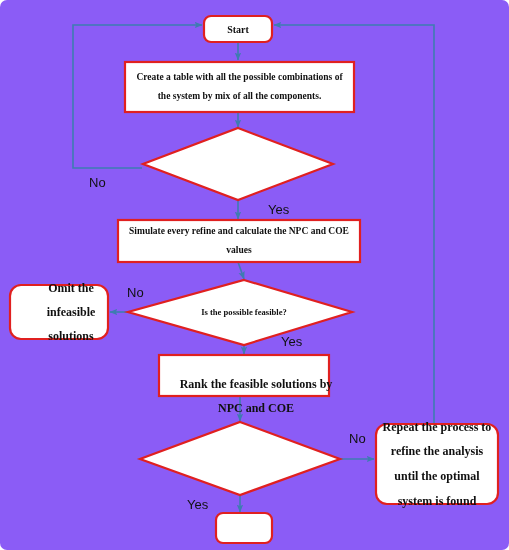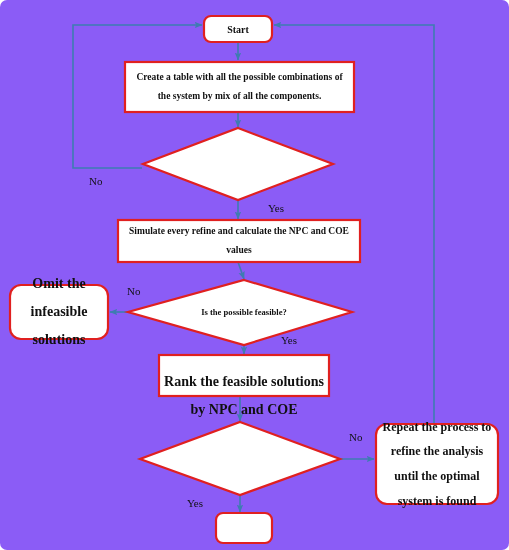--- a/index.html
+++ b/index.html
@@ -30,29 +30,29 @@
     justify-content: center;
     text-align: center;
     font-family: "Liberation Serif", "DejaVu Serif", serif;
     font-weight: bold;
     color: #101010;
     pointer-events: none;
     box-sizing: border-box;
   }
   .edge-label {
     position: absolute;
-    font-family: Liberation Serif, serif;
-    font-size: 11px;
+    font-family: Liberation Sans, sans-serif;
+    font-size: 13px;
     color: #111111;
     white-space: nowrap;
   }
   .t-box { font-size: 9.5px; line-height: 1.95; }
   .t-term { font-size: 10px; }
   .t-dia { font-size: 8.6px; line-height: 2.15; }
-  .t-small { font-size: 14px; line-height: 2.0; }
+  .t-small { font-size: 12px; line-height: 2.0; margin-left: 12px; }
   .t-rep { font-size: 12px; line-height: 2.05; }
 </style>
 </head>
 <body>
 
 <div id="canvas">
 
   <svg class="layer" viewBox="0 0 509 550" xmlns="http://www.w3.org/2000/svg">
     <defs>
       <marker id="arrowblue" markerWidth="9" markerHeight="9" refX="7.4" refY="3.2" orient="auto" markerUnits="userSpaceOnUse">

